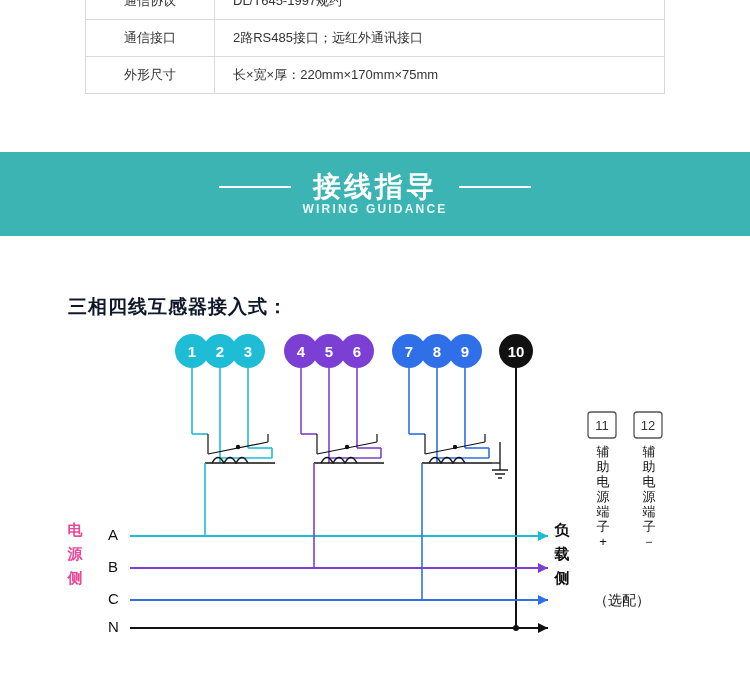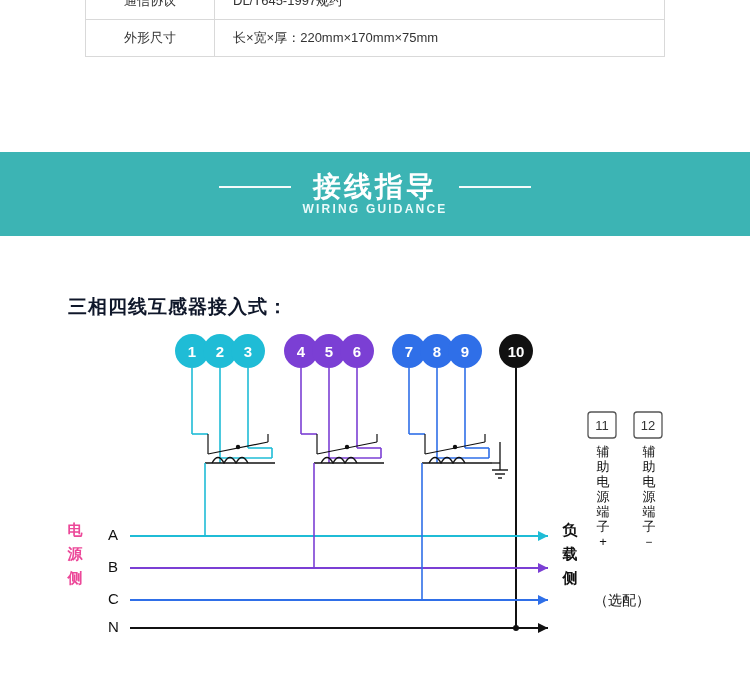--- a/index.html
+++ b/index.html
@@ -54,20 +54,24 @@
   }
 </style>
 </head>
 <body>
 
 <table class="spec-table">
   <tbody>
       <tr>
     <td class="k">通信协议</td>
     <td class="v">DL/T645-1997规约</td>
+  </tr>
+  <tr>
+    <td class="k">通信接口</td>
+    <td class="v">2路RS485接口；远红外通讯接口</td>
   </tr>
   <tr>
     <td class="k">外形尺寸</td>
     <td class="v">长×宽×厚：220mm×170mm×75mm</td>
   </tr>
 </tbody>
   </table>
 
 <div class="banner">
   <div class="banner-inner">
@@ -216,19 +220,19 @@
   <span>+</span>
 </div>
 <div style="position:absolute;left:640px;top:114px;width:18px;font-size:13px;line-height:15px;color:#111;text-align:center;">
   <span>辅助电源端子</span><br>
   <span>－</span>
 </div>
 <div style="position:absolute;left:594px;top:262px;font-size:14px;color:#111;">（选配）</div>
 
 <div style="position:absolute;left:66px;top:188px;width:18px;font-size:15px;line-height:24px;color:#ec4899;text-align:center;font-weight:bold;">电源侧</div>
 
-<div style="position:absolute;left:553px;top:188px;width:18px;font-size:15px;line-height:24px;color:#111;text-align:center;font-weight:bold;margin-left:8px;">负载侧</div>
+<div style="position:absolute;left:553px;top:188px;width:18px;font-size:15px;line-height:24px;color:#111;text-align:center;font-weight:bold;">负载侧</div>
 
 <div style="position:absolute;left:108px;top:196px;font-size:15px;color:#111;">A</div>
 <div style="position:absolute;left:108px;top:228px;font-size:15px;color:#111;">B</div>
 <div style="position:absolute;left:108px;top:260px;font-size:15px;color:#111;">C</div>
 <div style="position:absolute;left:108px;top:288px;font-size:15px;color:#111;">N</div>
 </div>
 
 </body></html>

